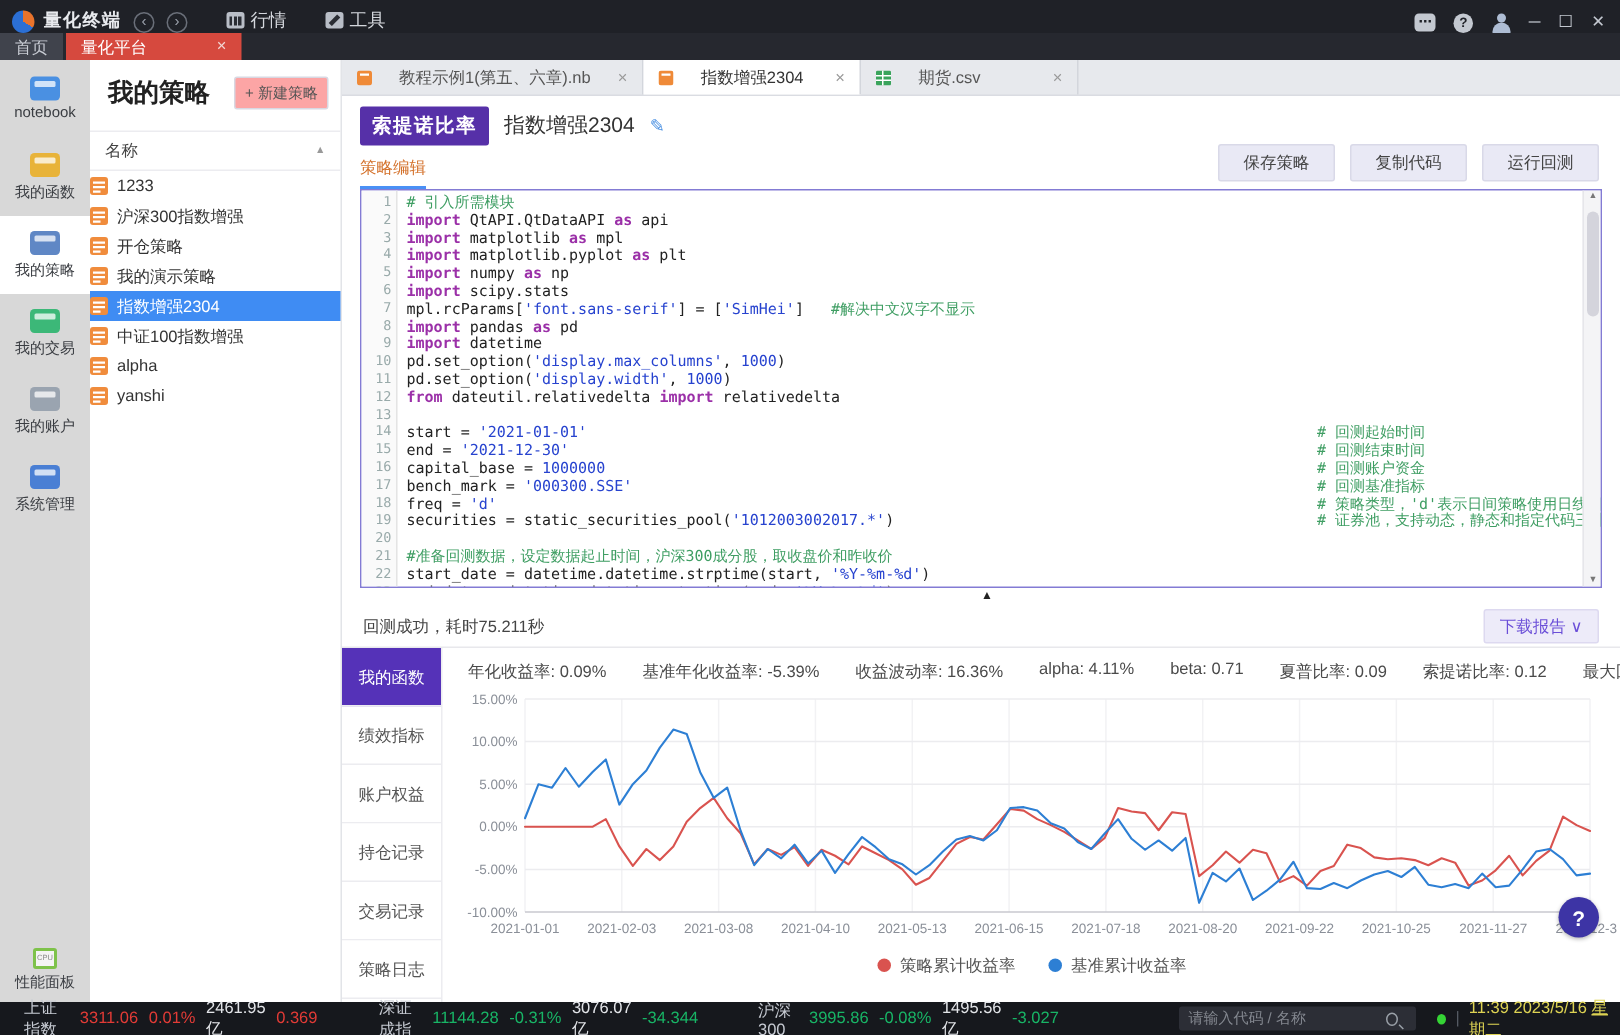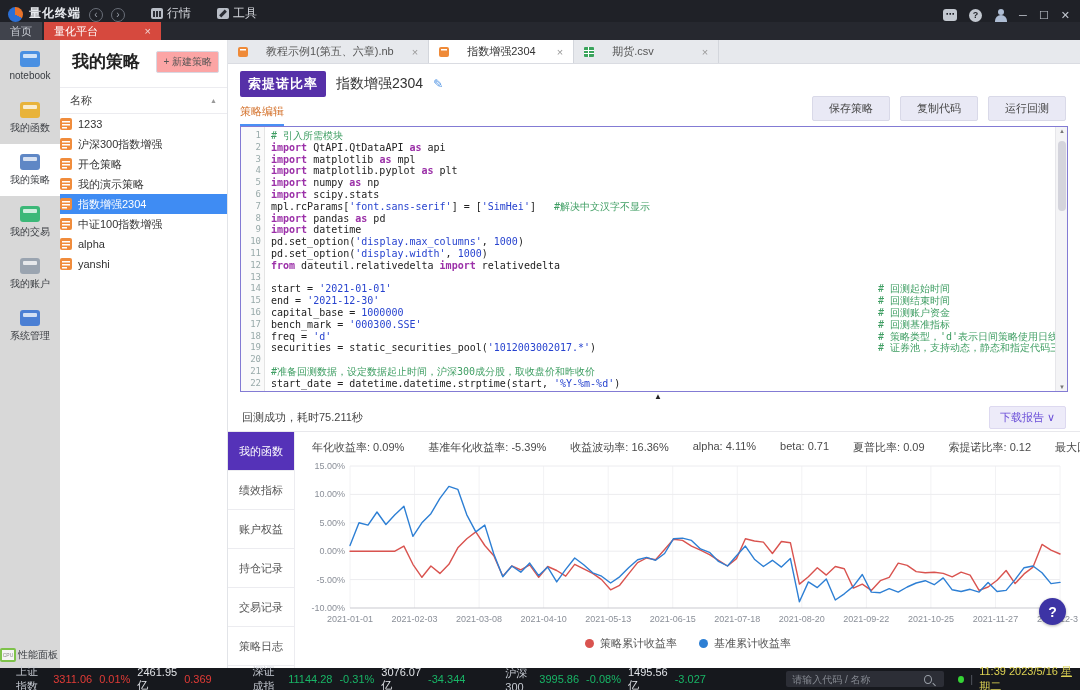--- a/index.html
+++ b/index.html
@@ -28,21 +28,21 @@
   .wtab.active { background:#d6493e; color:#fff; width:117px; justify-content:space-between; }
   .wtab .x { font-size:11px; color:#f2d9d6; margin-left:14px; cursor:pointer; }
 
   
   .rail { position:absolute; top:40px; left:0; width:60px; height:628px; background:#d8d8d8; }
   .rail-item { width:60px; height:52px; display:flex; flex-direction:column; align-items:center; justify-content:center; gap:3px; cursor:pointer; }
   .rail-item.active { background:#ffffff; }
   .rail-ico { width:20px; height:16px; border-radius:3px; position:relative; }
   .rail-ico::after { content:""; position:absolute; left:3px; top:3px; right:3px; height:4px; background:rgba(255,255,255,.75); border-radius:1px; }
   .rail-label { font-size:10px; color:#3a3d42; }
-  .rail-bottom { position:absolute; bottom:6px; left:0; width:60px; display:flex; align-items:center; gap:2px; cursor:pointer; }
+  .rail-bottom { position:absolute; bottom:6px; left:0; width:60px; display:flex; flex-direction:column; align-items:center; gap:2px; cursor:pointer; }
   .cpu-ico { width:16px; height:14px; background:#f4f4f4; border:2px solid #7ec24a; border-radius:2px; font-size:5px; color:#888; text-align:center; line-height:10px; }
 
   
   .sidepanel { position:absolute; top:40px; left:60px; width:168px; height:628px; background:#fff; border-right:1px solid #e2e4e8; }
   .sp-head { display:flex; align-items:center; justify-content:space-between; padding:10px 8px 14px 12px; }
   .sp-title { font-size:17px; font-weight:bold; color:#222; }
   .sp-new { font-size:10px; color:#555; background:#fca5a5; border:1px solid #d8d8e2; border-radius:2px; padding:3px 6px; cursor:pointer; white-space:nowrap; }
   .sp-colhead { display:flex; align-items:center; justify-content:space-between; padding:5px 10px; border-top:1px solid #ececf0; border-bottom:1px solid #ececf0; font-size:11px; color:#444; }
   .sp-sort { font-size:7px; color:#999; cursor:pointer; }
   .sp-row { display:flex; align-items:center; gap:6px; height:20px; font-size:11px; color:#333; cursor:pointer; }

